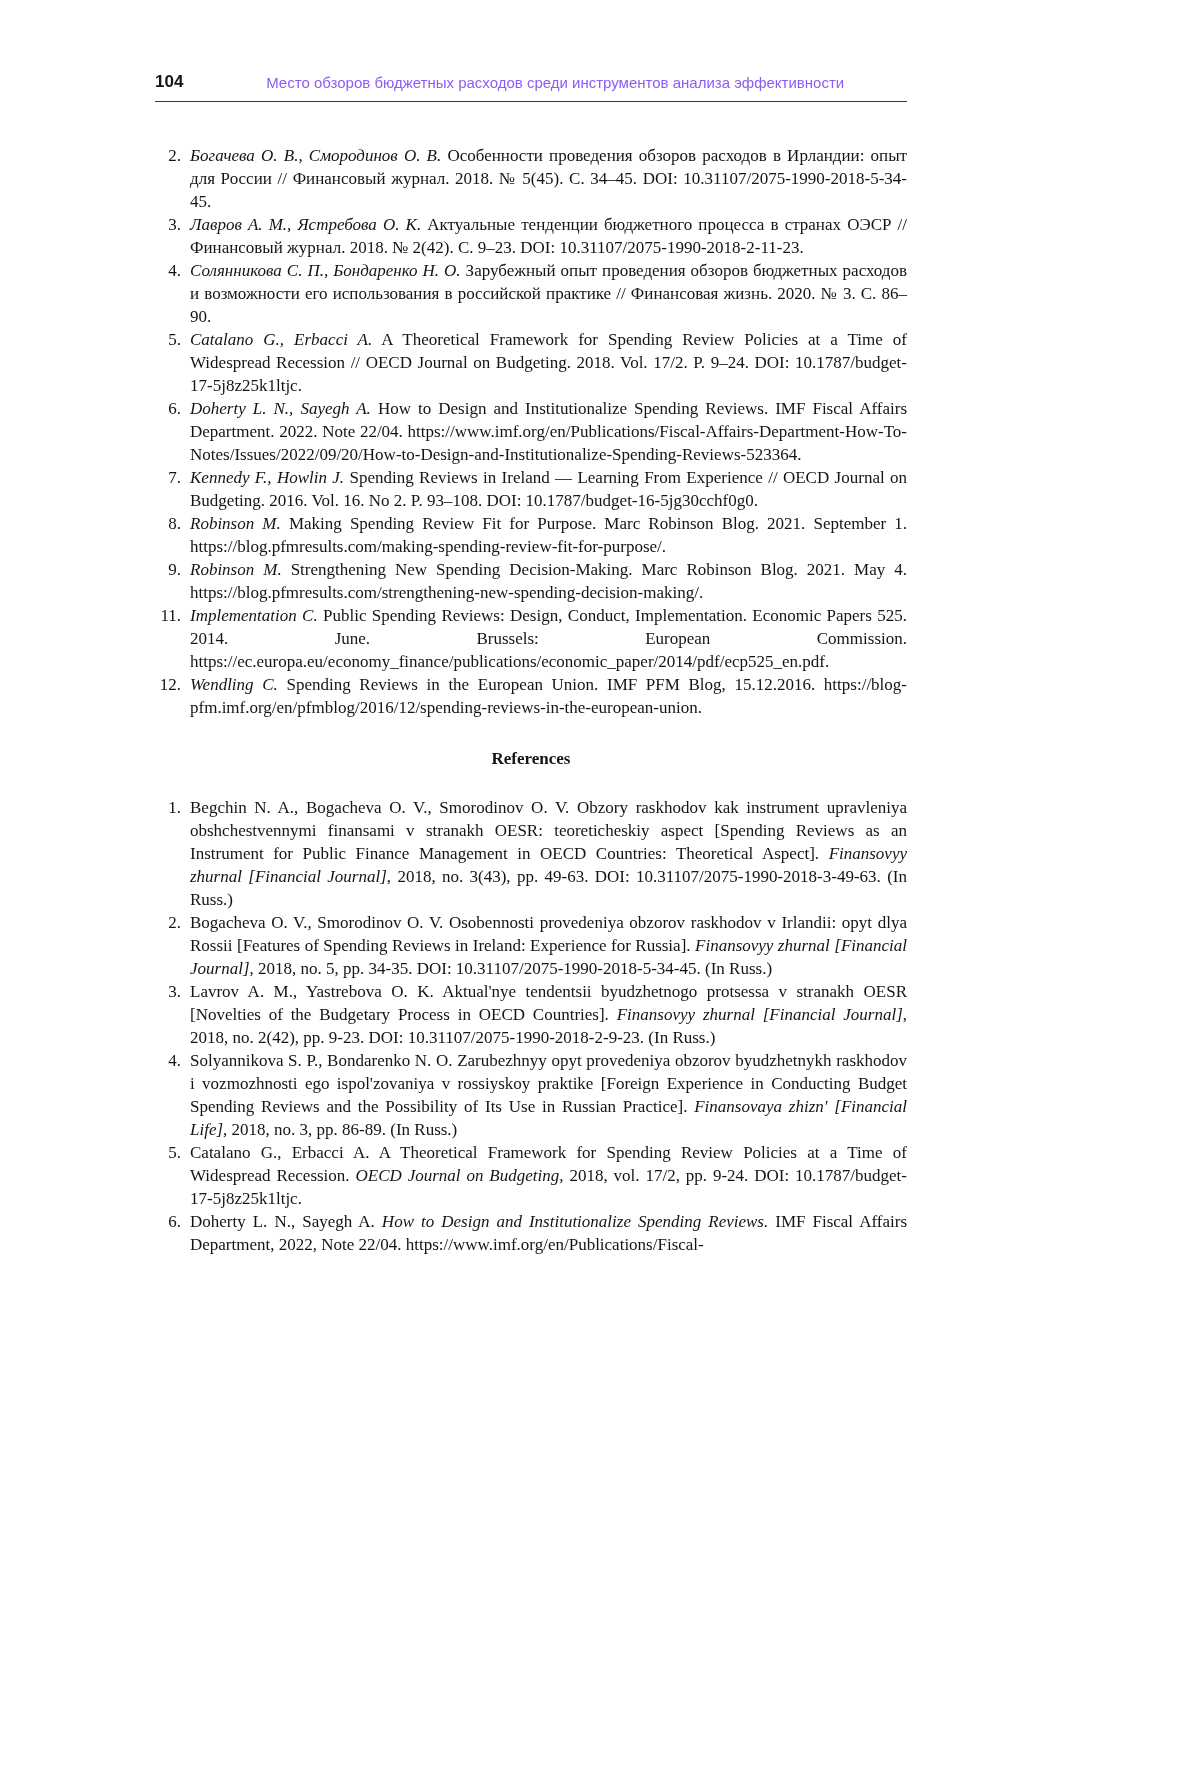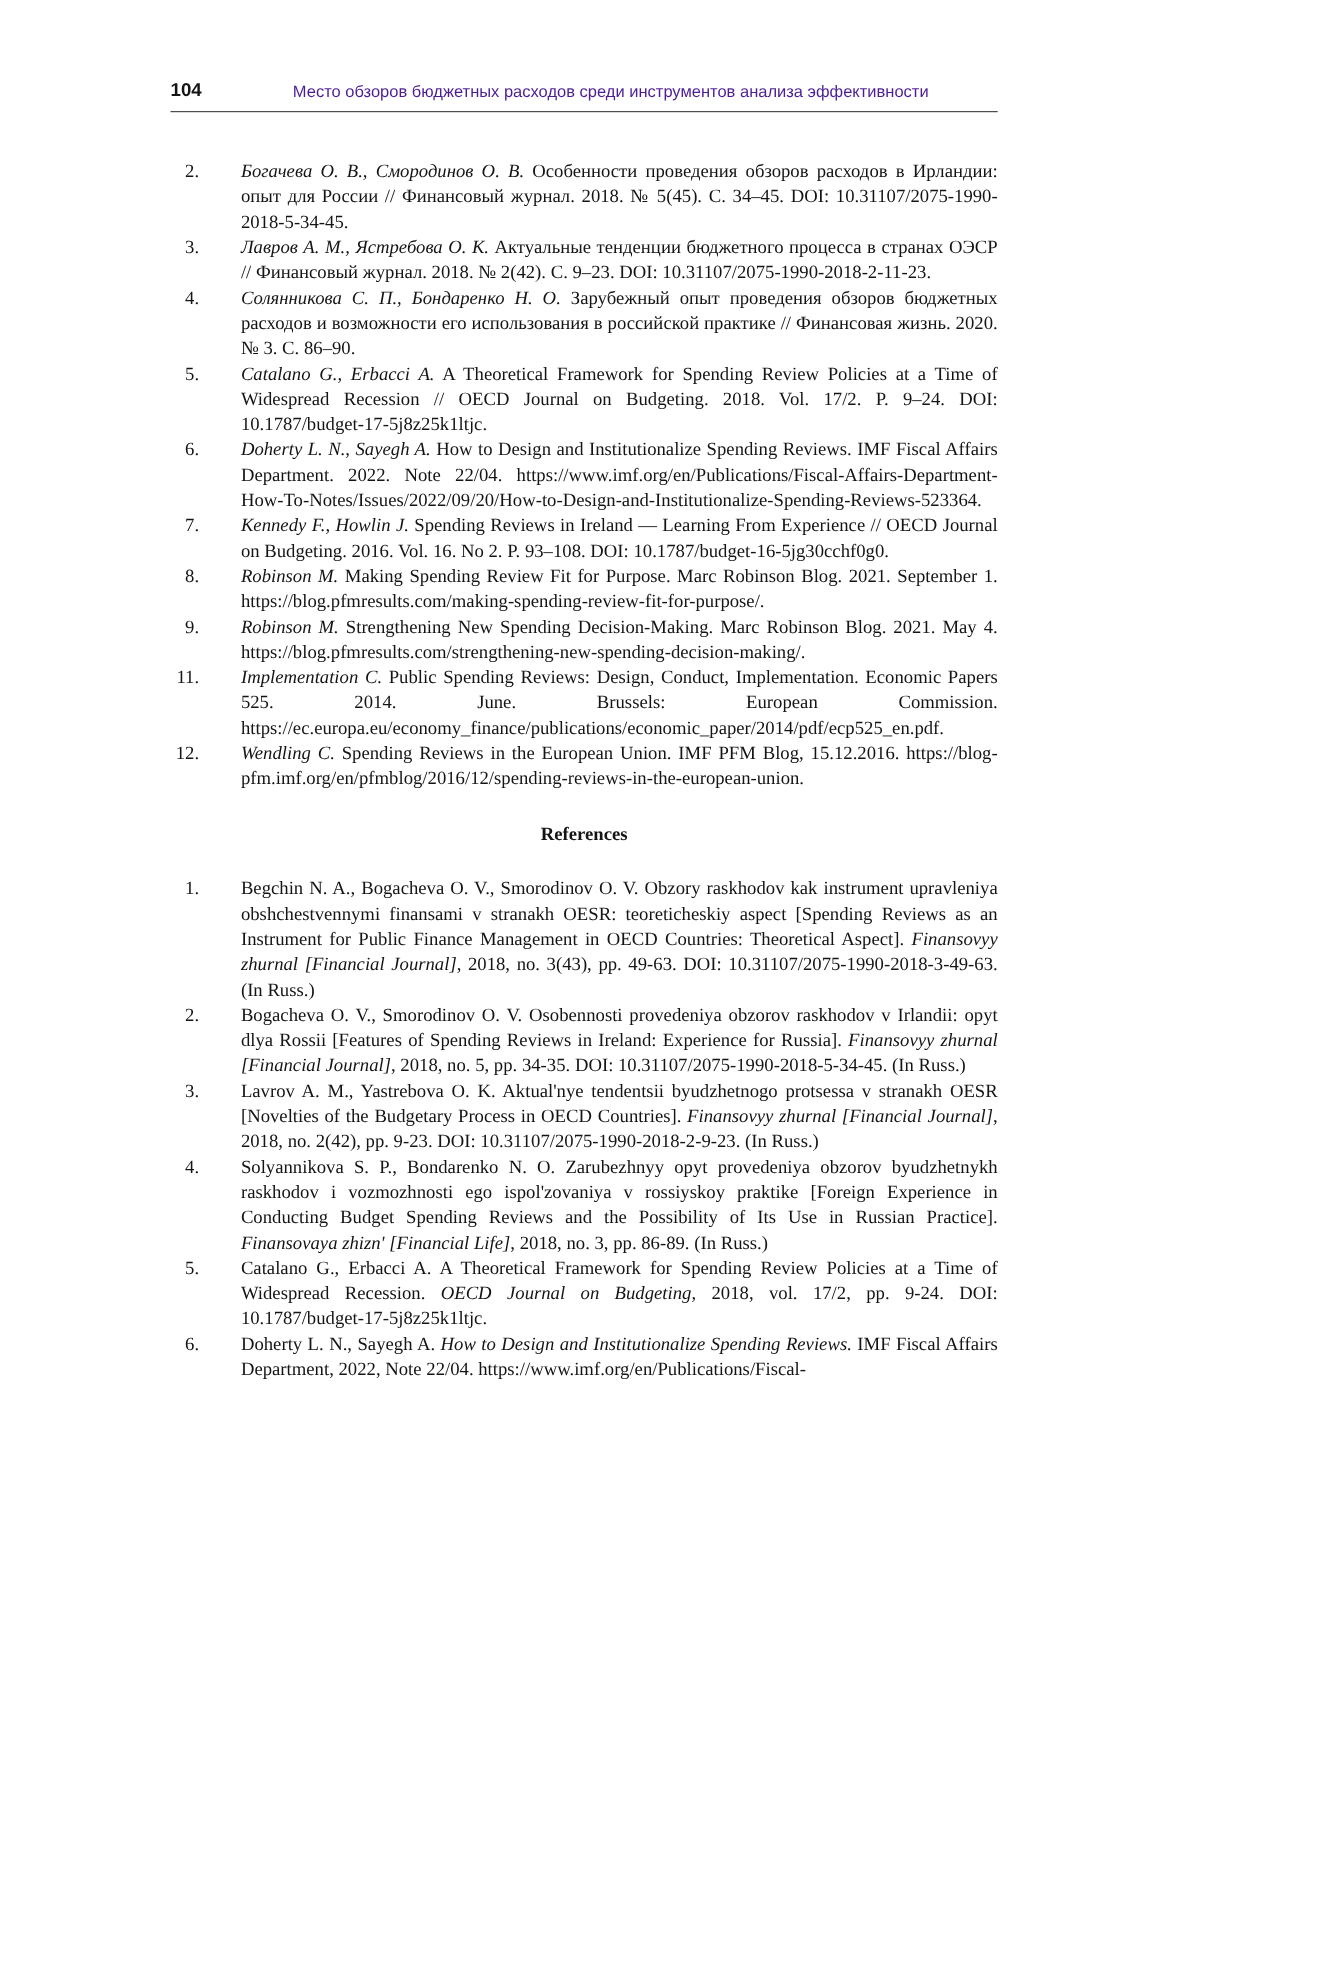--- a/index.html
+++ b/index.html
@@ -23,35 +23,35 @@
     background: #ffffff;
   }
   .content {
     position: absolute;
     left: 155px;
     top: 0;
     width: 752px;
   }
   .page-header {
     display: flex;
-    align-items: flex-end;
+    align-items: center;
     padding-top: 72px;
     padding-bottom: 9px;
     font-family: "Liberation Sans", "DejaVu Sans", sans-serif;
   }
   .page-num {
     font-weight: bold;
     font-size: 17px;
     flex: 0 0 auto;
   }
   .running-title {
     flex: 1 1 auto;
     text-align: center;
     font-size: 15px;
-    color: #4c1d95;
+    color: #8b5cf6;
     padding-left: 20px;
   }
   .header-rule {
     border-top: 1.6px solid #3a3a3a;
     height: 0;
     width: 100%;
   }
   .ref-list {
     font-size: 17px;
     line-height: 23px;
@@ -66,21 +66,20 @@
     flex: 0 0 26px;
     width: 26px;
     text-align: right;
     margin-right: 9px;
   }
   .ref-body {
     flex: 1 1 auto;
     text-align: justify;
     overflow-wrap: break-word;
     word-break: break-word;
-    margin-left: 29px;
   }
   .ref-body .it { font-style: italic; }
   .ref-body .rm { font-style: normal; }
   .refs-heading {
     font-size: 17px;
     font-weight: bold;
     text-align: center;
     margin: 30px 0 27px 0;
     font-family: "Liberation Serif", "DejaVu Serif", serif;
   }

